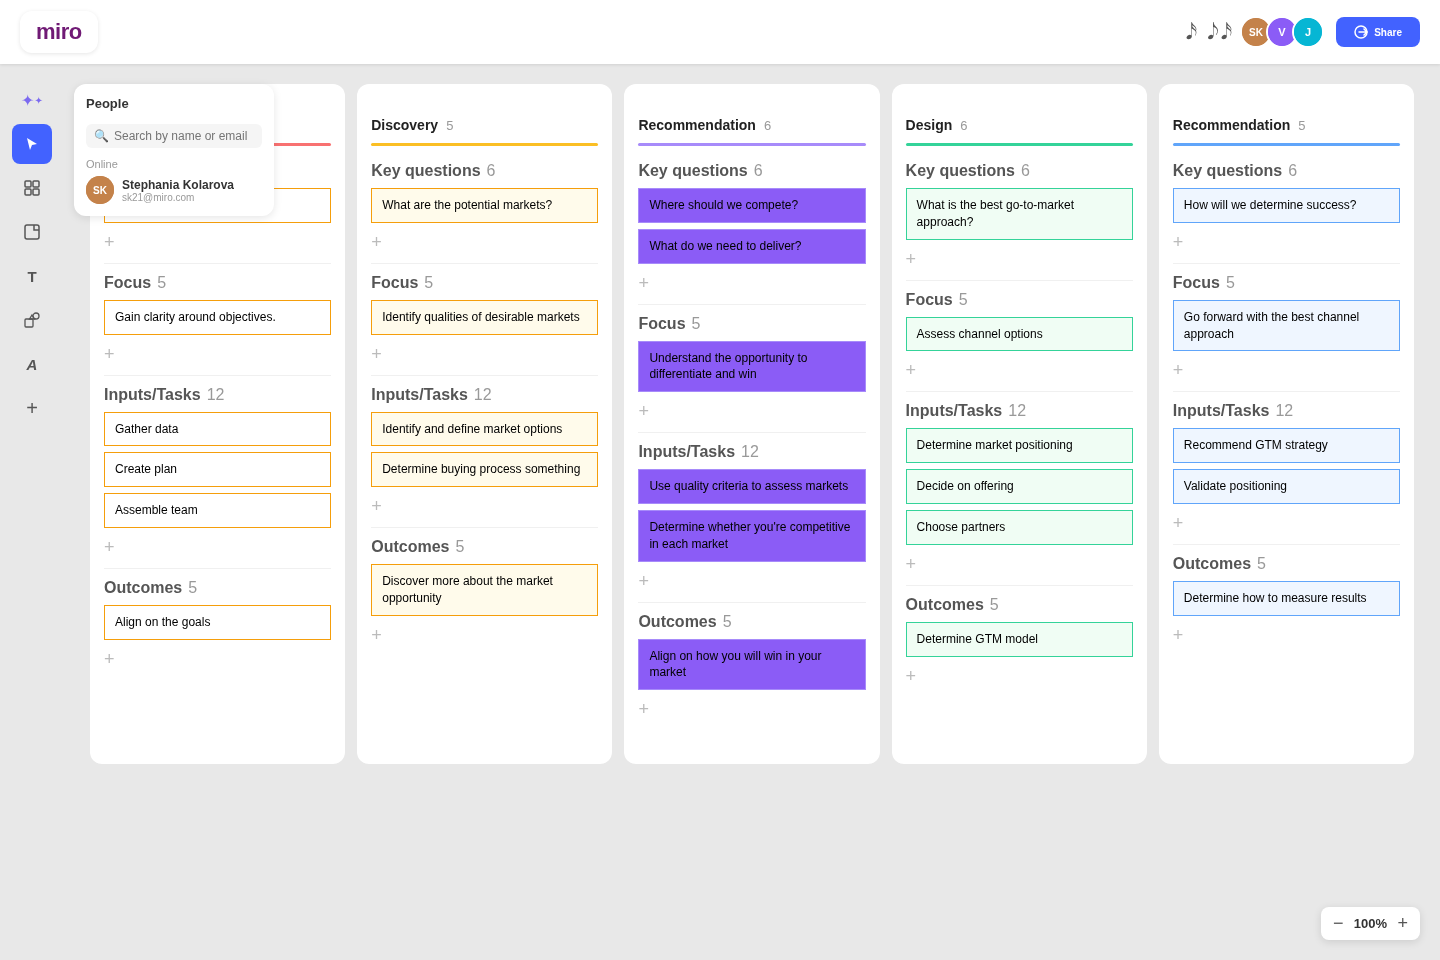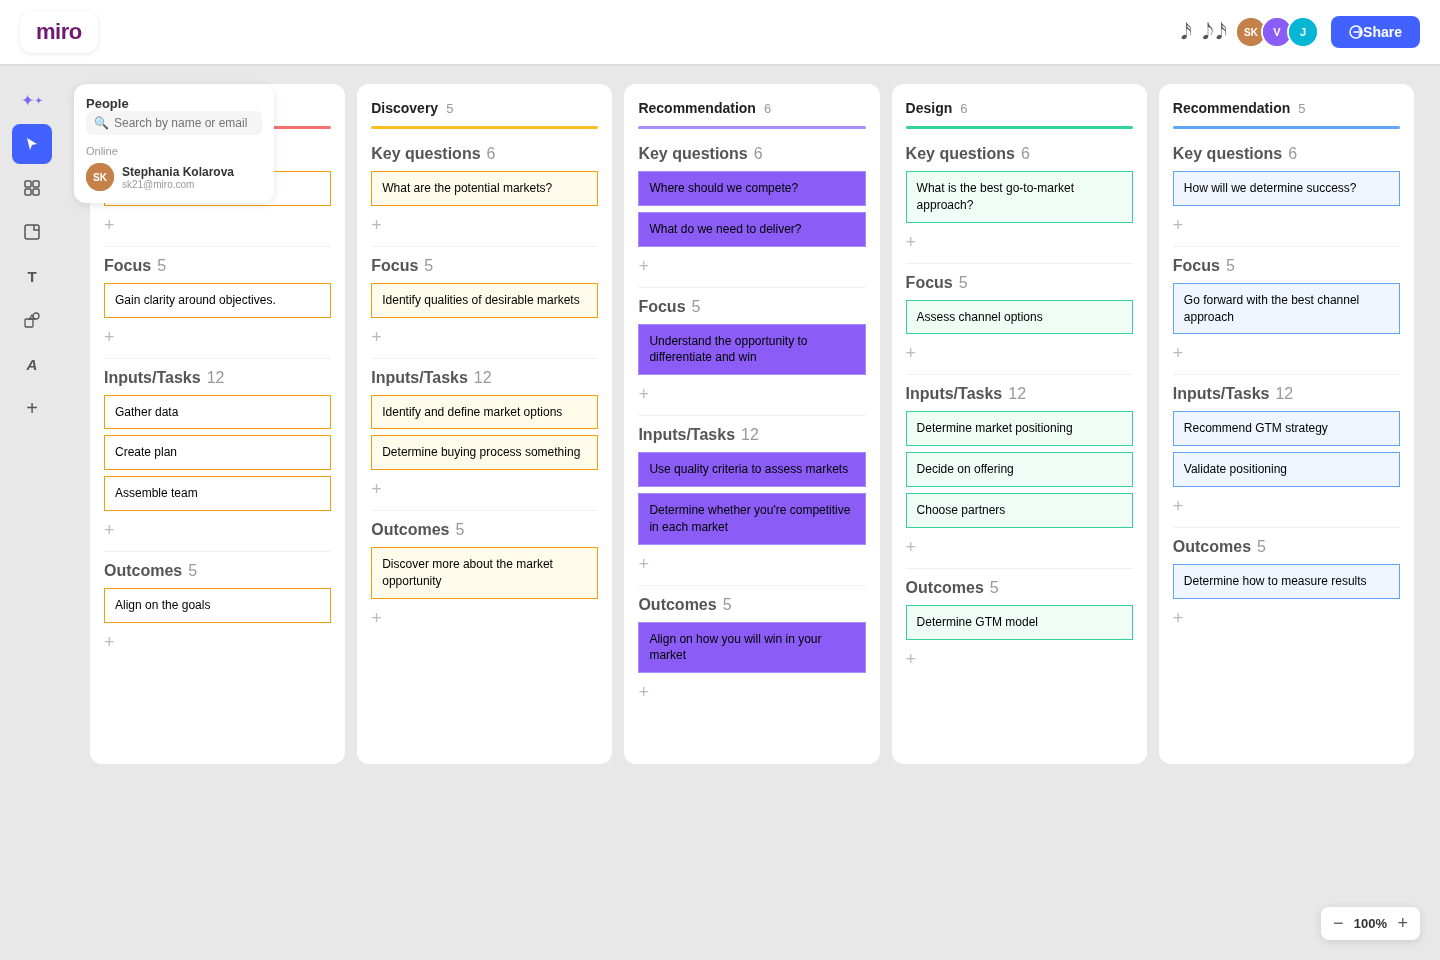--- a/index.html
+++ b/index.html
@@ -68,25 +68,26 @@
     }
     .avatar-img1 { background: #c4824a; }
     .avatar-img2 { background: #8b5cf6; font-size: 11px; }
     .avatar-img3 { background: #06b6d4; font-size: 11px; }
     #share-btn {
       background: #4262ff;
       color: #fff;
       border: none;
       border-radius: 8px;
       padding: 8px 18px;
-      font-size: 14px;
+      font-size: 10px;
       font-weight: 600;
       cursor: pointer;
       display: flex;
       align-items: center;
+      gap: 6px;
     }
 
     
     #left-toolbar {
       position: fixed;
       top: 64px;
       left: 0;
       width: 64px;
       height: calc(960px - 64px);
       background: transparent;
@@ -122,21 +123,21 @@
       background: #fff;
       border-radius: 12px;
       padding: 12px;
       box-shadow: 0 2px 8px rgba(0,0,0,0.1);
       z-index: 50;
     }
     #people-title {
       font-size: 13px;
       font-weight: 600;
       color: #333;
-      margin-bottom: 0;
+      margin-bottom: 13px;
     }
     #search-wrap {
       display: flex;
       align-items: center;
       background: #f5f5f5;
       border-radius: 6px;
       padding: 5px 8px;
       margin-bottom: 10px;
     }
     #search-icon-people { color: #999; font-size: 12px; margin-right: 5px; }
@@ -189,21 +190,21 @@
       gap: 0;
       min-width: 1200px;
     }
 
     
     .column {
       flex: 1;
       background: #fff;
       border-radius: 12px;
       margin: 0 6px;
-      padding: 16px 14px;
+      padding: 33px 14px;
       min-height: 680px;
       position: relative;
     }
 
     .col-header {
       display: flex;
       align-items: center;
       margin-bottom: 10px;
     }
     .col-title {

